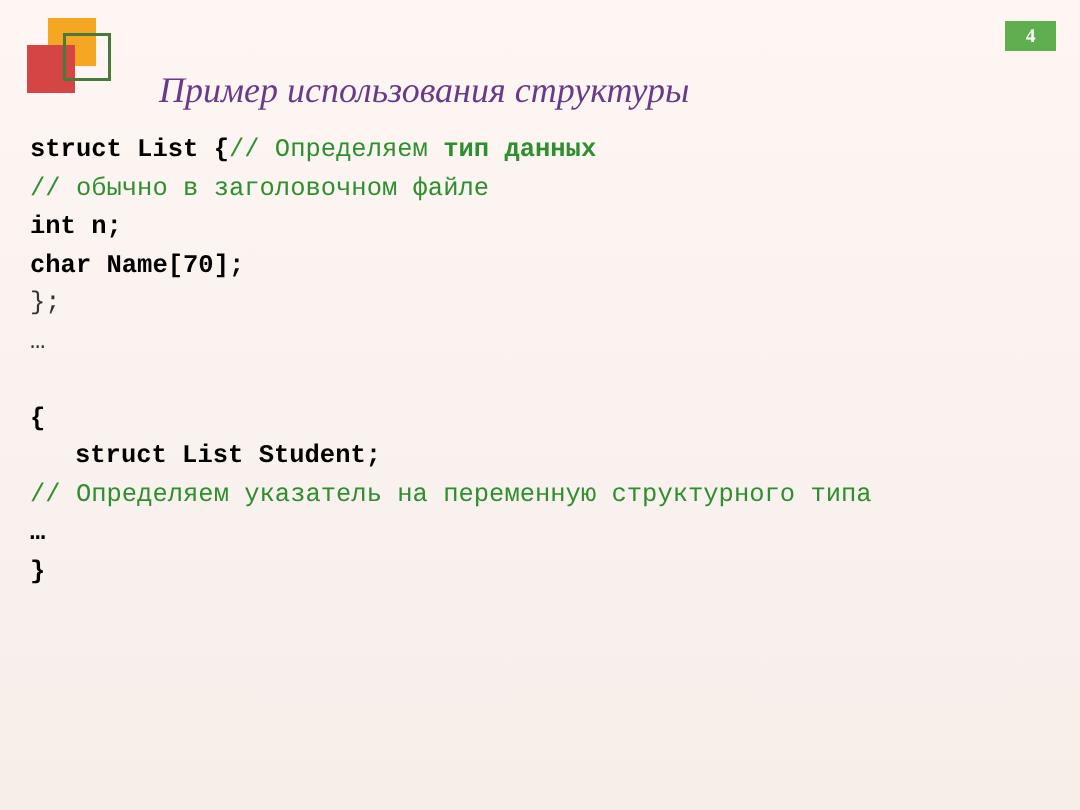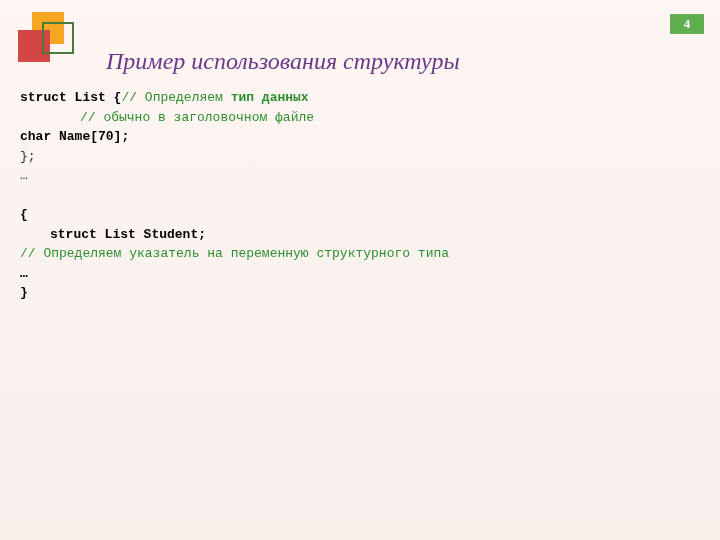--- a/index.html
+++ b/index.html
@@ -74,48 +74,49 @@
     text-align: center;
     line-height: 20px;
     font-family: "Times New Roman", serif;
   }
   .content {
     position: absolute;
     top: 88px;
     left: 20px;
     right: 20px;
     font-family: "Courier New", monospace;
-    font-size: 13px;
+    font-size: 17px;
     line-height: 1.5;
     color: #333;
   }
   .b  { font-weight: bold; color: #000; }
   .cg { color: #2f8f2f; }
   .bg { font-weight: bold; color: #2f8f2f; }
-  .ind { margin-left: 60px; }
+  .ind { }
   .ind2 { margin-left: 30px; }
 </style>
 </head>
 <body>
 
 <div class="slide">
 
   <div class="logo">
     <div class="sq-orange"></div>
     <div class="sq-red"></div>
     <div class="sq-border"></div>
   </div>
 
   <div class="pagebadge">4</div>
 
   <div class="title">Пример использования структуры</div>
 
   <div class="content">
     <div><span class="b">struct List {</span><span class="cg">// Определяем </span><span class="bg">тип данных</span></div>
     <div class="ind cg">// обычно в заголовочном файле</div>
+    <div class="b">int n;</div>
     <div class="b">char Name[70];</div>
     <div>};</div>
     <div>…</div>
     <div>&nbsp;</div>
     <div class="b">{</div>
     <div class="ind2 b">struct List Student;</div>
     <div class="cg">// Определяем указатель на переменную структурного типа</div>
     <div class="b">…</div>
     <div class="b">}</div>
   </div>

